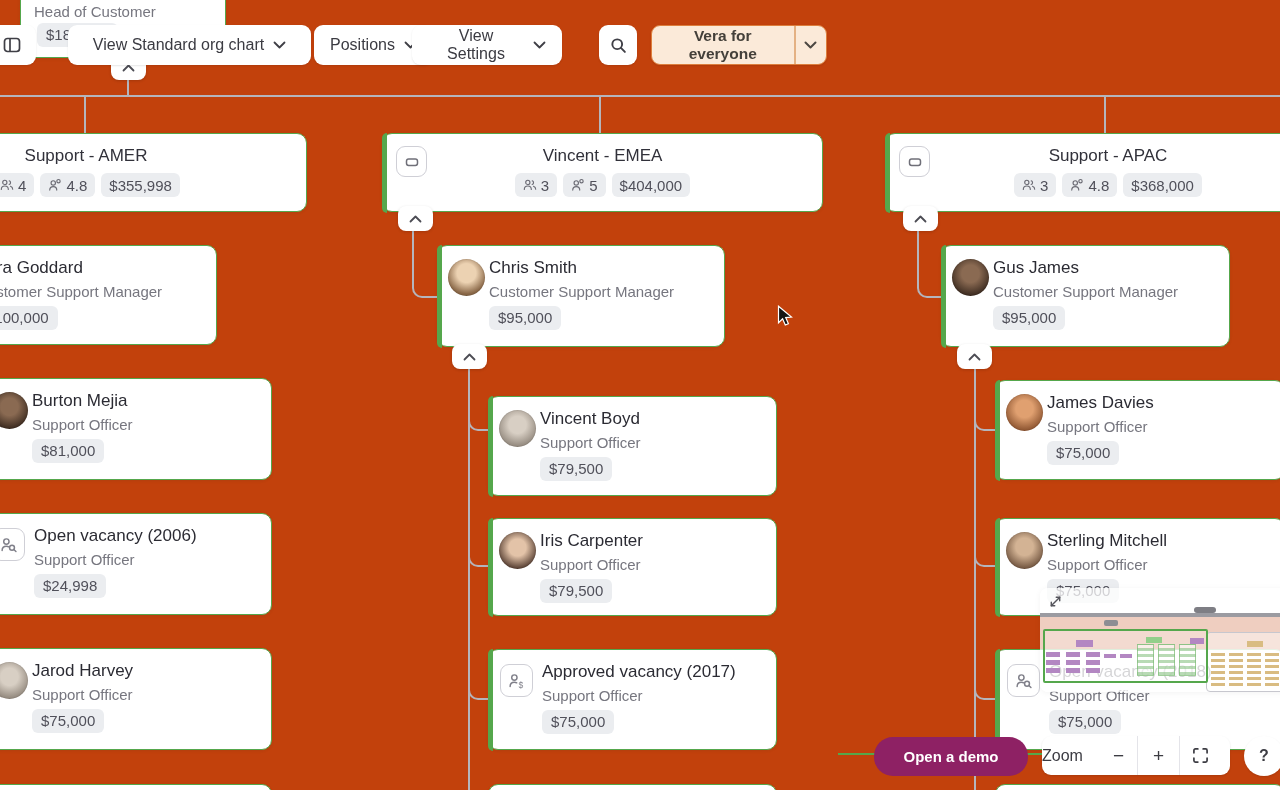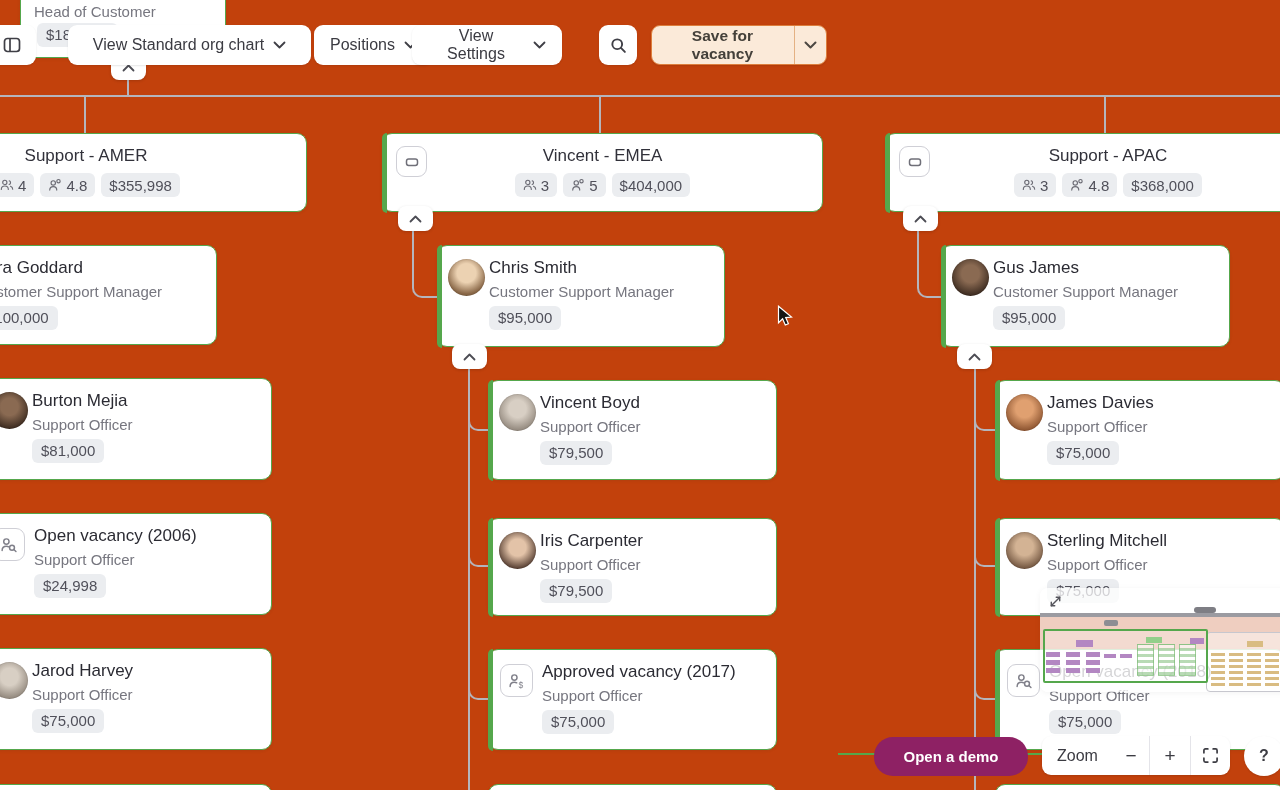--- a/index.html
+++ b/index.html
@@ -54,21 +54,21 @@
   .save{background:var(--orange_bg);border:1.5px solid var(--orange);padding:0;gap:0;}
   .save .lbl{padding:0 14px 0 13px;font-weight:600;color:#44403a;font-size:15.5px;}
   .save .sep{width:1.5px;align-self:stretch;background:#e4b183;}
   .save .chev{width:34px;display:flex;align-items:center;justify-content:center;}
   
   .demo{position:absolute;left:874px;top:737px;width:154px;height:39px;border:none;border-radius:19px;
         background:var(--purple);color:#fff;font-family:"Liberation Sans",sans-serif;font-size:15px;
         font-weight:700;z-index:50;cursor:pointer;}
   .zbar{position:absolute;left:1042px;top:736px;width:188px;height:39px;background:#fff;border-radius:9px;
         box-shadow:0 1px 2px rgba(0,0,0,.12);display:flex;align-items:center;z-index:50;}
-  .zbar .zlabel{padding-left:15px;width:58px;font-size:16px;font-weight:500;color:var(--tx-mid);}
+  .zbar .zlabel{width:58px;font-size:16px;font-weight:500;color:var(--tx-mid);}
   .zbtn{background:none;border:none;font-size:19px;color:#3c3c43;width:37px;height:39px;cursor:pointer;
         display:flex;align-items:center;justify-content:center;font-family:"Liberation Sans",sans-serif;}
   .zsep{width:1px;height:39px;background:#e4e4e9;}
   .help{position:absolute;left:1244px;top:736px;width:40px;height:40px;border-radius:50%;background:#fff;
         border:none;box-shadow:0 1px 2px rgba(0,0,0,.12);font-size:16px;font-weight:700;color:#3c3c43;
         z-index:50;cursor:pointer;font-family:"Liberation Sans",sans-serif;}
   
   .mmap{position:absolute;left:1040px;top:588px;width:245px;height:104px;background:rgba(255,255,255,.74);
         border-radius:8px 0 0 8px;z-index:40;box-shadow:0 1px 6px rgba(0,0,0,.05);}
   .mm{position:absolute;}
@@ -147,21 +147,21 @@
   </button>
   <button class="tbtn" style="left:599px;width:38px;padding:0">
     <span>
         <svg width="17" height="17" viewBox="0 0 16 16">
           <circle cx="6.8" cy="6.8" r="4.6" fill="none" stroke="#3f3f46" stroke-width="1.8"></circle>
           <path d="M10.3 10.3 14 14" stroke="#3f3f46" stroke-width="1.8" stroke-linecap="round"></path>
         </svg>
       </span>
   </button>
   <button class="tbtn save" style="left:651px;width:176px">
-    <span class="lbl">Save for vacancy</span>
+    <span class="lbl">Vera for everyone</span>
     <span class="sep"></span>
     <span class="chev">
         <svg width="13" height="8" viewBox="0 0 13 8">
           <path d="M1.5 1.5 6.5 6.5 11.5 1.5" fill="none" stroke="#4c4842" stroke-width="2" stroke-linecap="round" stroke-linejoin="round"></path>
         </svg>
       </span>
   </button>
 
   <div class="card" style="left:-135px;top:133px;width:440px;height:77px">
     <div class="dtitle">Support - AMER</div>
@@ -339,21 +339,21 @@
     <span class="pbadge" style="left:53px">$24,998</span>
   </div>
   <div class="card" style="left:-20px;top:648px;width:290px;height:100px">
 
     <span class="avatar av-jarod"></span>
     <div class="pname">Jarod Harvey</div>
     <div class="prole">Support Officer</div>
     <span class="pbadge">$75,000</span>
   </div>
 
-  <div class="card" style="left:488px;top:380px;width:287px;height:98px">
+  <div class="card" style="left:488px;top:396px;width:287px;height:98px">
     <span class="stripe"></span>
     <span class="avatar av-vincent"></span>
     <div class="pname">Vincent Boyd</div>
     <div class="prole">Support Officer</div>
     <span class="pbadge">$79,500</span>
   </div>
   <div class="card" style="left:488px;top:518px;width:287px;height:96px">
     <span class="stripe"></span>
     <span class="avatar av-iris"></span>
     <div class="pname">Iris Carpenter</div>

